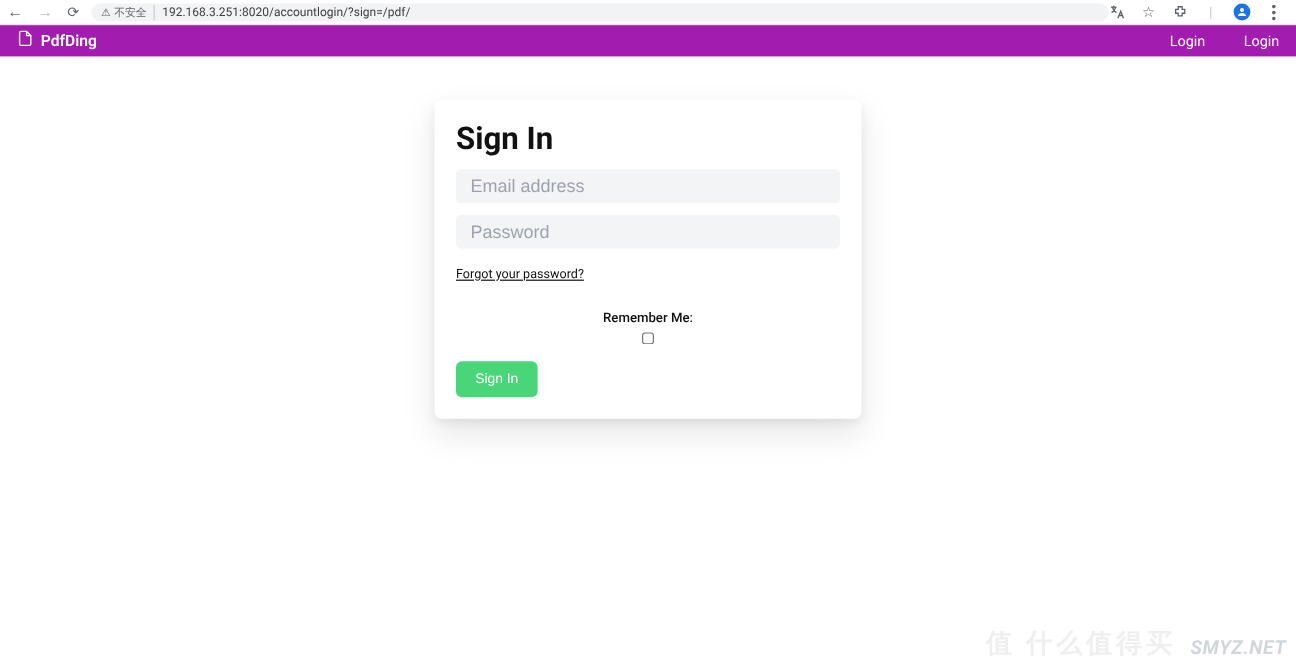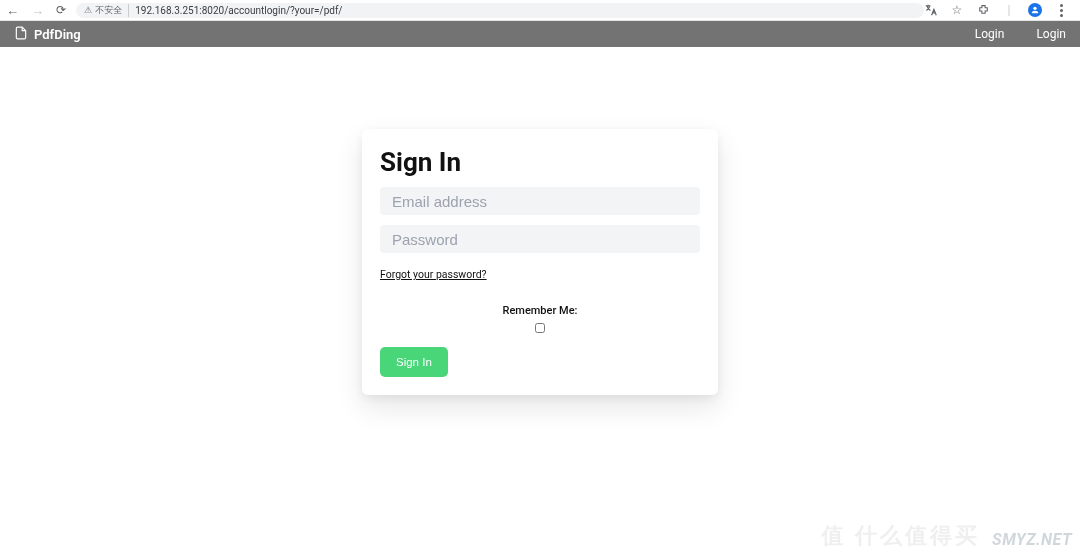--- a/index.html
+++ b/index.html
@@ -49,33 +49,33 @@
     }
     .chrome-icons { display: flex; align-items: center; gap: 12px; margin-left: auto; padding-right: 6px;}
     .chrome-icon { width: 14px; height: 14px; color: #5f6368; display:flex; align-items:center; justify-content:center; font-size: 12px;}
     .chrome-profile { width: 14px; height: 14px; border-radius: 50%; background:#1a73e8; color:#fff; font-size:8px; display:flex; align-items:center; justify-content:center;}
     .chrome-menu-dots { display:flex; flex-direction:column; gap:2px; }
     .chrome-menu-dots span { width:3px; height:3px; background:#5f6368; border-radius:50%; }
 
     
     .app-header {
       height: 26px;
-      background: #737373;
+      background: #a21caf;
       display: flex;
       align-items: center;
       padding: 0 14px;
       color: #ffffff;
     }
     .brand { display: flex; align-items: center; gap: 6px; font-weight: 600; font-size: 13px; }
     .brand svg { width: 14px; height: 14px; }
     .header-right { margin-left: auto; display: flex; gap: 32px; font-size: 12px; }
     .header-link { color: #ffffff; cursor: pointer; }
 
     
-    .page-wrap { display: flex; justify-content: center; padding-top: 82px; }
+    .page-wrap { display: flex; justify-content: center; padding-top: 36px; }
     .card {
       width: 356px;
       background: #ffffff;
       border-radius: 6px;
       box-shadow: 0 12px 28px rgba(0,0,0,0.10), 0 3px 8px rgba(0,0,0,0.06);
       padding: 16px 18px 18px 18px;
     }
     .card h1 { font-size: 26px; font-weight: 700; color: #111; margin-bottom: 10px; margin-top: 2px;}
     .subtext { font-size: 11px; color: #111; margin-bottom: 14px; }
     .subtext a { color: #111; text-decoration: underline; cursor: pointer; }
@@ -117,21 +117,21 @@
   <div class="chrome-nav">
     <span class="chrome-arrow">←</span>
     <span class="chrome-arrow" style="opacity:0.4">→</span>
     <span class="chrome-reload">⟳</span>
   </div>
   <div class="address-bar">
     <span class="insecure-badge">
       <span>⚠</span>
       <span>不安全</span>
     </span>
-    <span>192.168.3.251:8020/accountlogin/?your=/pdf/</span>
+    <span>192.168.3.251:8020/accountlogin/?sign=/pdf/</span>
   </div>
   <div class="chrome-icons">
     <span class="chrome-icon">
       <svg viewBox="0 0 24 24" width="14" height="14" fill="none" stroke="#5f6368" stroke-width="2">
           <path d="M3 5h8M7 3v2M5 5c1 4 3 6 6 8M10 5c-1 4-3 6-6 8M13 21l4-10 4 10M14.5 17h5"></path>
         </svg>
     </span>
     <span class="chrome-icon">☆</span>
     <span class="chrome-icon">
       <svg viewBox="0 0 24 24" width="13" height="13" fill="none" stroke="#5f6368" stroke-width="2">

